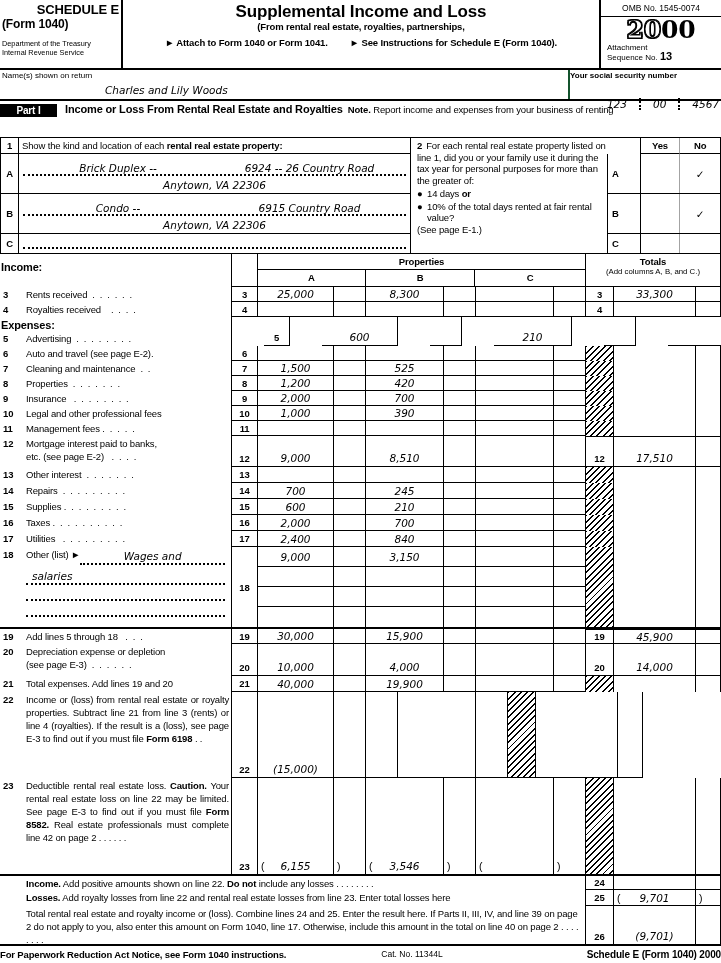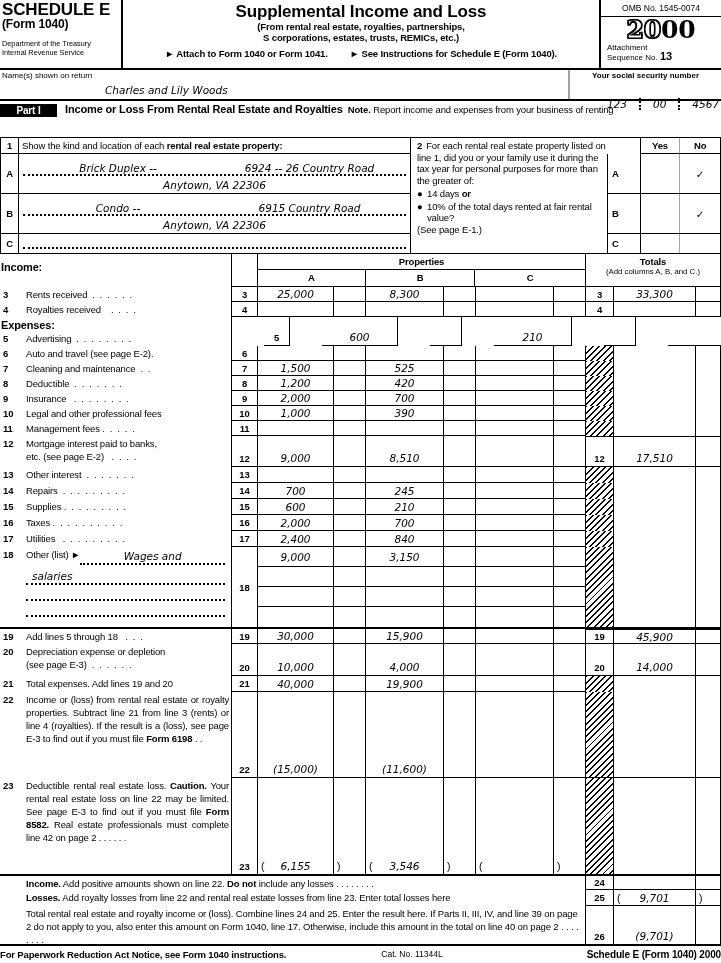--- a/index.html
+++ b/index.html
@@ -23,37 +23,37 @@
   .lab-line{display:flex;line-height:13px;}
   .lab-num{width:26px;font-weight:bold;padding-left:3px;box-sizing:border-box;flex:0 0 auto;}
   .lab-txt{flex:1;padding-right:2px;}
   .sect{font-weight:bold;font-size:11px;line-height:14px;padding-left:1px;}
   .dotl{border-bottom:2px dotted #000;flex:1;margin:0 6px 3px 0;display:flex;align-items:flex-end;}
   
   .hdr{height:68px;border-bottom:2px solid #000;display:flex;}
   .hdr-left{width:118px;border-right:2px solid #000;padding:2px 2px;}
   .hdr-mid{width:480px;border-right:2px solid #000;text-align:center;}
   .hdr-right{width:121px;border-radius:18px;}
-  .sched-e{font-size:17px;font-weight:bold;line-height:15px;}
+  .sched-e{font-size:13px;font-weight:bold;line-height:15px;text-align:right;}
   .form1040{font-size:12px;font-weight:bold;line-height:14px;margin-bottom:9px;}
   .dept{font-size:7.3px;line-height:8.5px;letter-spacing:0;}
   .title{font-size:17px;font-weight:bold;line-height:19px;margin-top:2px;}
   .subtitle{font-size:9.5px;font-weight:bold;line-height:11px;}
   .attach-line{font-size:9.5px;font-weight:bold;margin-top:5px;display:flex;justify-content:center;gap:22px;}
   .omb{font-size:8.5px;text-align:center;border-bottom:1px solid #000;padding:3px 0 3px 0;letter-spacing:0;}
   .year{font-size:25px;font-weight:bold;text-align:center;line-height:26px;font-family:"DejaVu Serif",serif;}
   .yr-o{color:#fff;-webkit-text-stroke:1.2px #000;text-shadow:-1px -1px 0 #000,1px -1px 0 #000,-1px 1px 0 #000,1px 1px 0 #000;}
   .attseq{font-size:8px;line-height:9px;padding-left:6px;letter-spacing:0;}
   .seq13{font-size:11px;font-weight:bold;}
   
   .namerow{height:29px;border-bottom:2px solid #000;display:flex;}
   .name-left{flex:1;position:relative;}
   .name-label{position:absolute;left:2px;top:1px;font-size:8px;letter-spacing:0;}
   .name-value{position:absolute;left:105px;bottom:3px;}
-  .ssnbox{width:151px;border-left:2px solid #a3a3a3;text-align:center;}
+  .ssnbox{width:151px;border-left:2px solid #14532d;text-align:left;}
   .ssn-label{font-size:8px;font-weight:bold;padding-top:1px;letter-spacing:0;}
   .ssn-vals{display:flex;justify-content:center;gap:12px;align-items:center;margin-top:18px;padding-left:35px;}
   .ssn-div{border-left:2px dotted #000;height:12px;width:0;}
   
   .part1{height:34px;padding-top:2px;}
   .p1-line1{display:flex;align-items:flex-start;line-height:13px;}
   .badge{width:57px;height:13px;background:#000;color:#fff;font-weight:bold;font-size:10px;
          display:flex;align-items:center;justify-content:center;margin:1px 8px 0 0;flex:0 0 auto;}
   .p1-head{font-weight:bold;font-size:11px;margin-right:5px;white-space:nowrap;}
   .p1-note{font-size:9.5px;white-space:nowrap;}
@@ -109,21 +109,20 @@
   <div class="hdr">
     <div class="hdr-left">
       <div class="sched-e">SCHEDULE E</div>
       <div class="form1040">(Form 1040)</div>
       <div class="dept">Department of the Treasury</div>
       <div class="dept">Internal Revenue Service</div>
     </div>
     <div class="hdr-mid">
       <div class="title">Supplemental Income and Loss</div>
       <div class="subtitle">(From rental real estate, royalties, partnerships,</div>
-      <div class="subtitle">S corporations, estates, trusts, REMICs, etc.)</div>
       <div class="attach-line">
         <span>► Attach to Form 1040 or Form 1041.</span>
         <span>► See Instructions for Schedule E (Form 1040).</span>
       </div>
     </div>
     <div class="hdr-right">
       <div class="omb">OMB No. 1545-0074</div>
       <div class="year"><span class="yr-o">20</span><span>00</span></div>
       <div class="attseq">
         <div>Attachment</div>
@@ -386,21 +385,21 @@
         </div>
         <div class="c vc br bb" style="width: 32px;"></div>
         <div class="c br hatch" style="width: 28px;"></div>
         <div class="c br" style="width: 82px;"></div>
         <div class="c br" style="width: 25px;"></div>
       </div>
       <div class="r" style="height: 15px;">
         <div class="c lab br" style="width: 232px;">
           <div class="lab-line">
             <span class="lab-num">8</span>
-            <div class="lab-txt"><span class="pre">Deductible  .  .  .  .  .  .  .</span></div>
+            <div class="lab-txt"><span class="pre">Properties  .  .  .  .  .  .  .</span></div>
           </div>
         </div>
         <div class="c vc br bb" style="width: 26px;">
           <span class="num">8</span>
         </div>
         <div class="c vc br bb" style="width: 76px;">
           <span class="hw">1,200</span>
         </div>
         <div class="c vc br bb" style="width: 32px;"></div>
         <div class="c vc br bb" style="width: 78px;">
@@ -825,23 +824,20 @@
             <div class="lab-txt just"><span>Income or (loss) from rental real estate or royalty properties. Subtract line 21 from line 3 (rents) or line 4 (royalties). If the result is a (loss), see page E-3 to find out if you must file </span><span class="b">Form 6198</span><span> .  .</span></div>
           </div>
         </div>
         <div class="c vc br bb va-b" style="width: 26px;">
           <span class="num">22</span>
         </div>
         <div class="c vc br bb va-b" style="width: 76px;">
           <span class="hw">(15,000)</span>
         </div>
         <div class="c vc br bb va-b" style="width: 32px;"></div>
-        <div class="c vc br bb va-b" style="width: 78px;">
-          <span class="hw">(11,600)</span>
-        </div>
         <div class="c vc br bb va-b" style="width: 32px;"></div>
         <div class="c vc br bb va-b" style="width: 78px;">
           <span class="hw"></span>
         </div>
         <div class="c vc br bb va-b" style="width: 32px;"></div>
         <div class="c br hatch bb" style="width: 28px;"></div>
         <div class="c br bb" style="width: 82px;"></div>
         <div class="c br bb" style="width: 25px;"></div>
       </div>
       <div class="r" style="height: 96px;">

